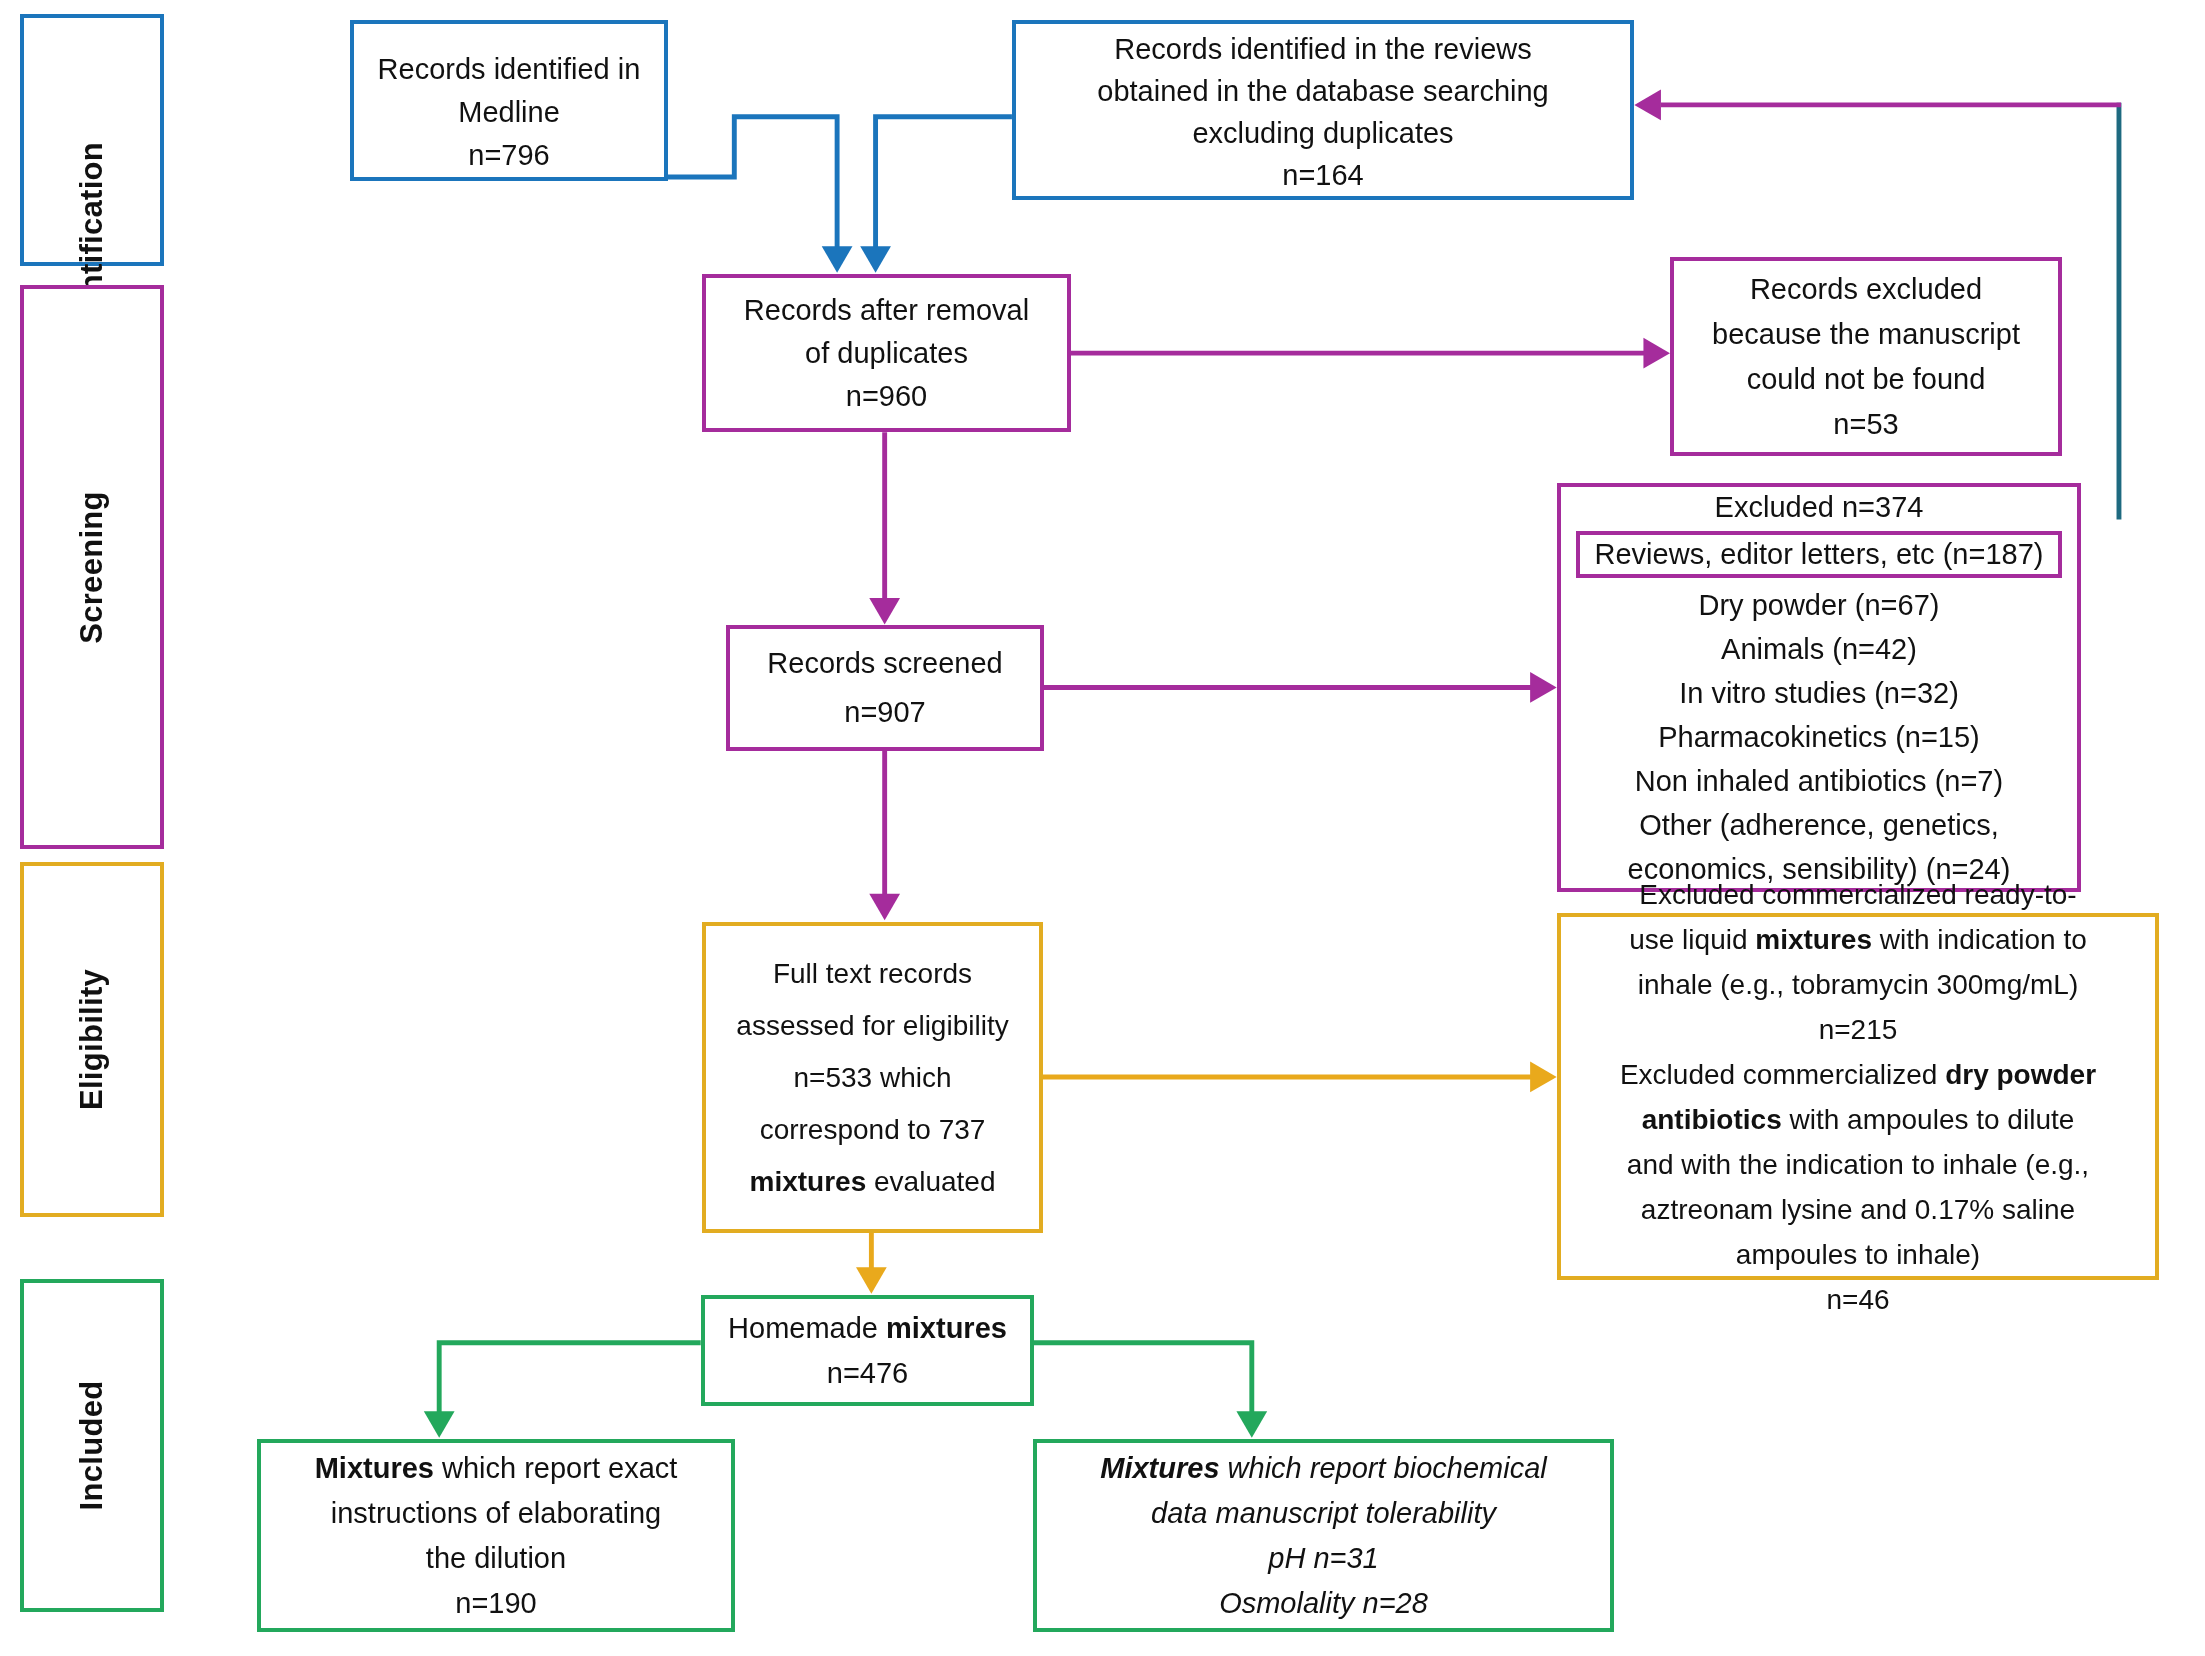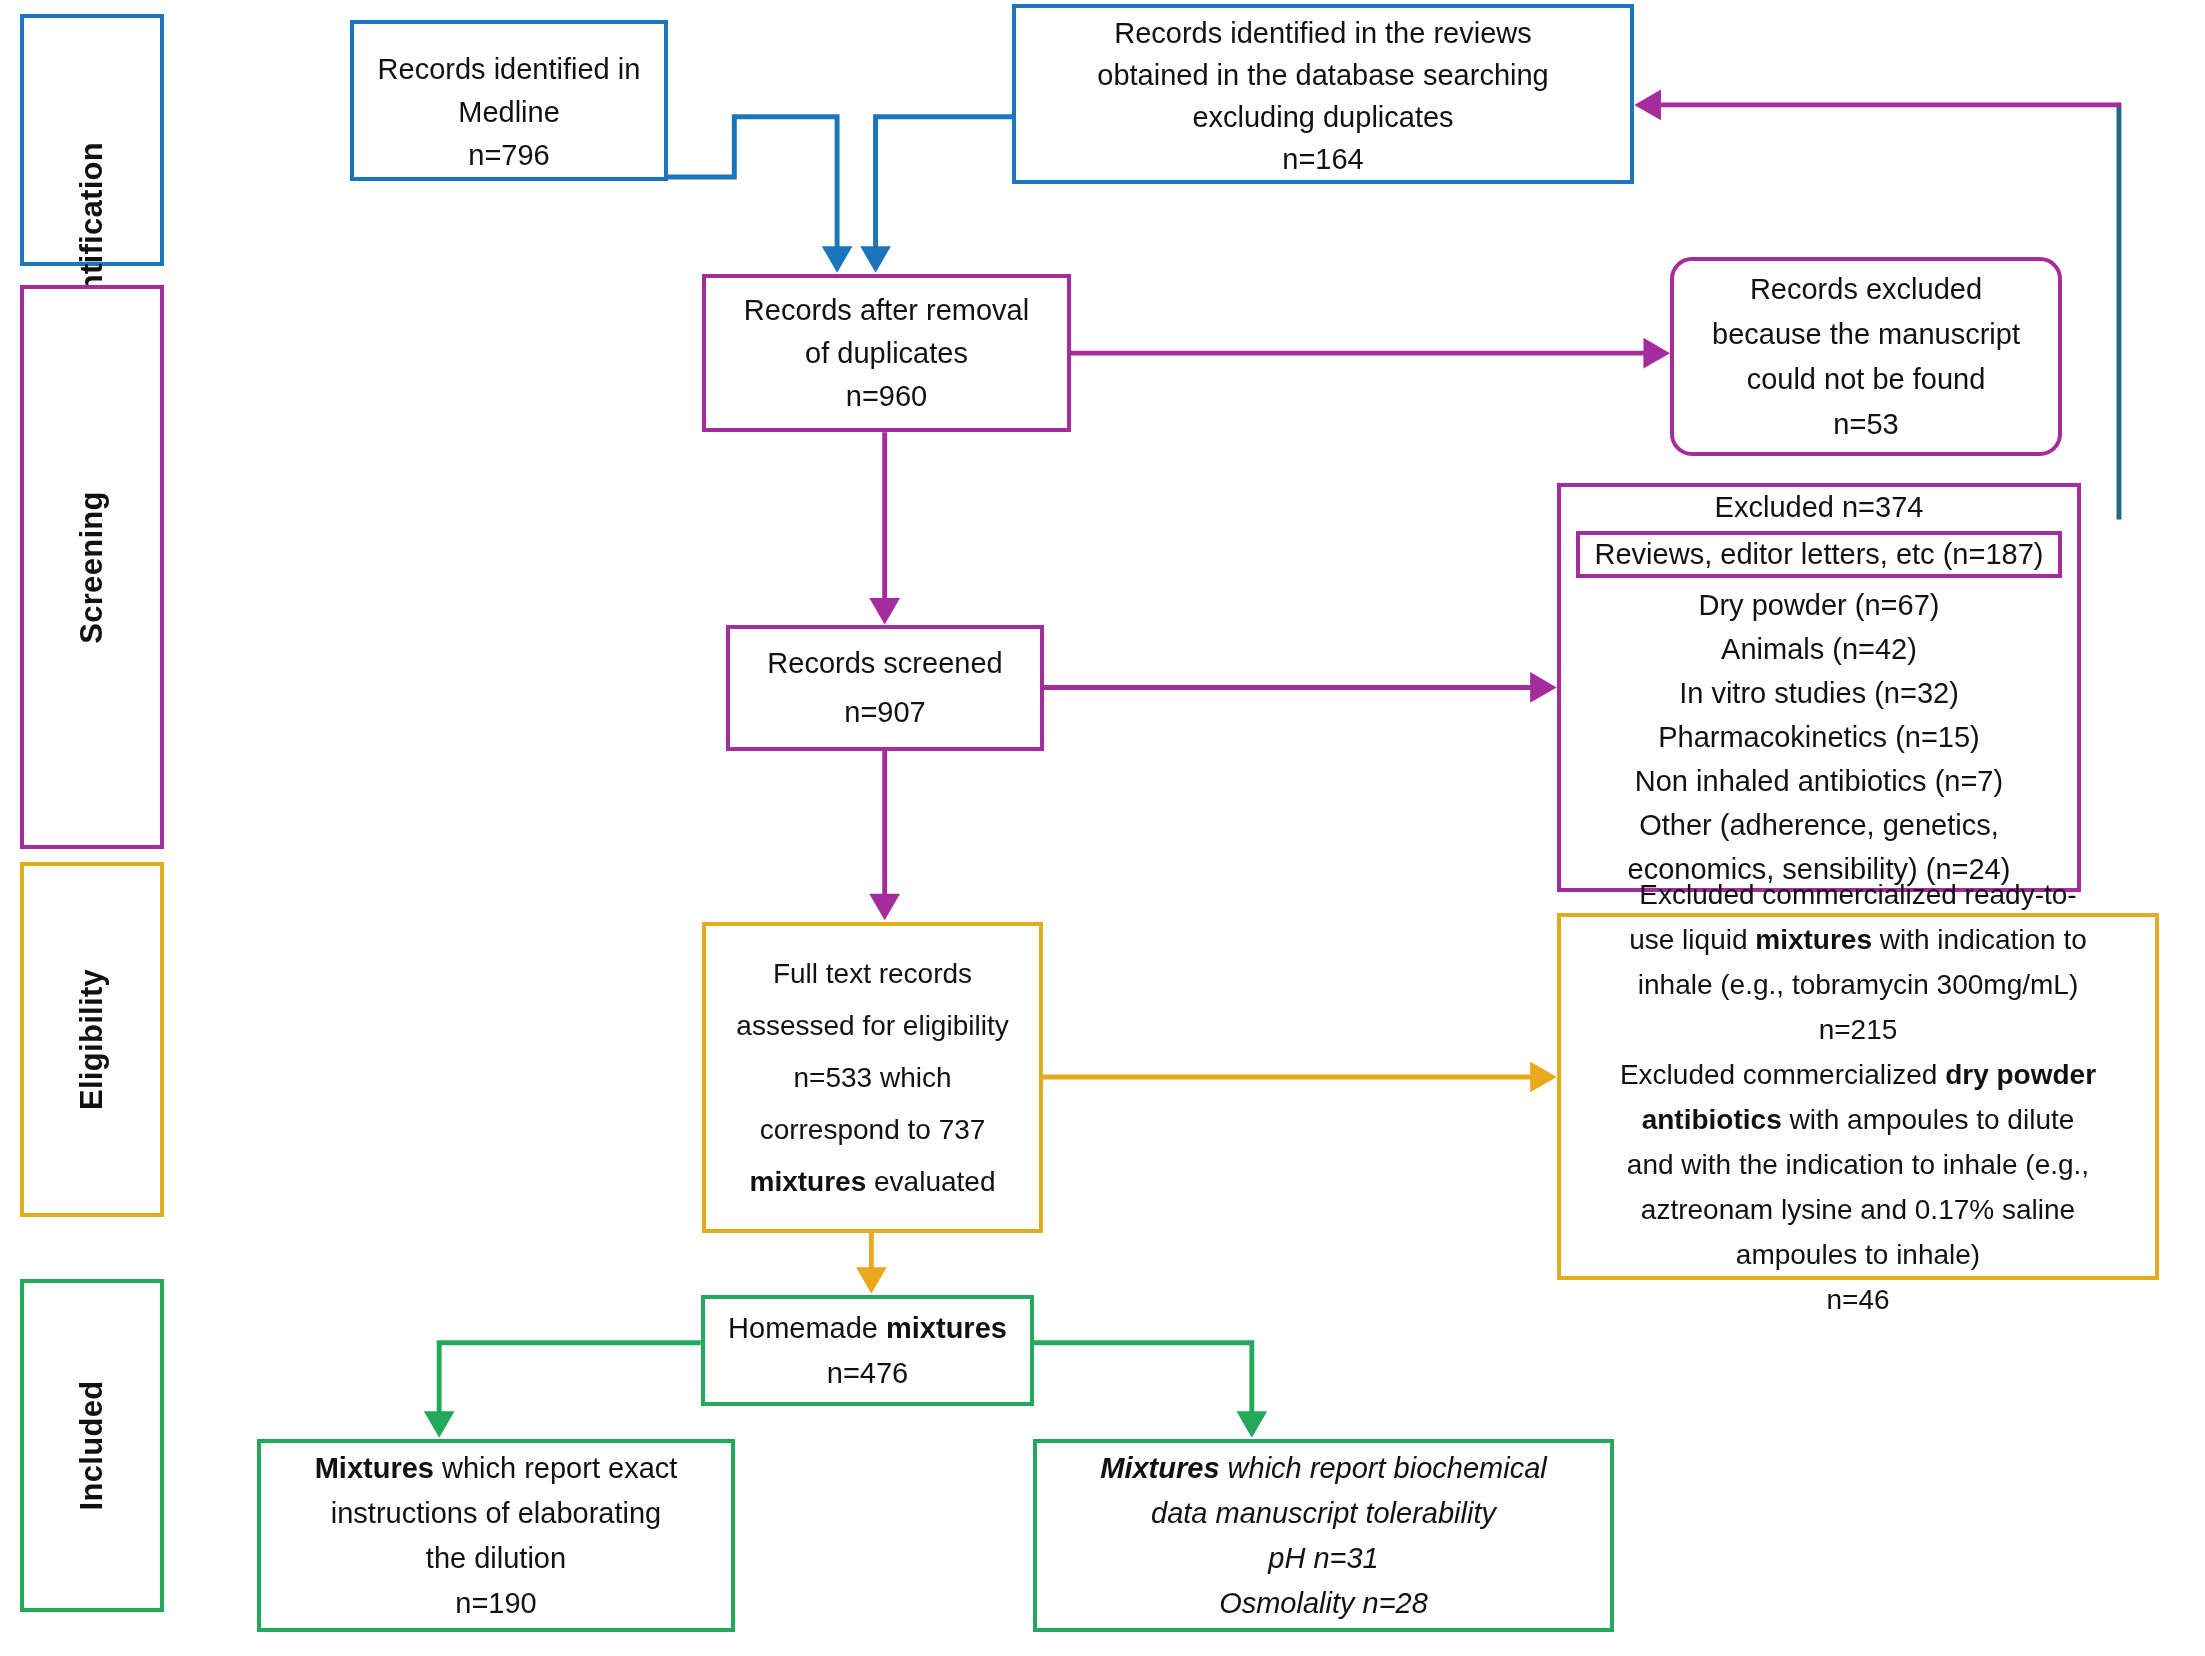--- a/index.html
+++ b/index.html
@@ -40,23 +40,23 @@
   .vlabel{
     transform:rotate(-90deg);
     white-space:nowrap;
     font-weight:bold;
     font-size:31px;
     letter-spacing:0.3px;
   }
 
   
   .box-medline{left:350px;top:19.6px;width:318px;height:161px;}
-  .box-reviews{left:1012px;top:4px;width:622px;height:180px;line-height:42px;}
+  .box-reviews{left:1012px;top:20px;width:622px;height:180px;line-height:42px;}
   .box-dedup{left:702px;top:274px;width:369px;height:158px;}
-  .box-notfound{left:1670px;top:257px;width:392px;height:199px;line-height:45px;border-radius:22px;}
+  .box-notfound{left:1670px;top:257px;width:392px;height:199px;line-height:45px;}
   .box-exclscreen{left:1557px;top:483px;width:524px;height:409px;line-height:44px;text-align:center;}
   .box-screened{left:726px;top:625px;width:318px;height:126px;line-height:49px;}
   .box-fulltext{left:702px;top:922px;width:341px;height:311px;font-size:28px;line-height:52px;}
   .box-exclelig{left:1557px;top:913px;width:602px;height:367px;font-size:28px;line-height:45px;}
   .box-homemade{left:701px;top:1295px;width:333px;height:111px;line-height:45px;}
   .box-instructions{left:257px;top:1439px;width:478px;height:193px;line-height:45px;}
   .box-biochem{left:1033px;top:1439px;width:581px;height:193px;line-height:45px;font-style:italic;}
 
   .inner-box{
     box-sizing:border-box;

